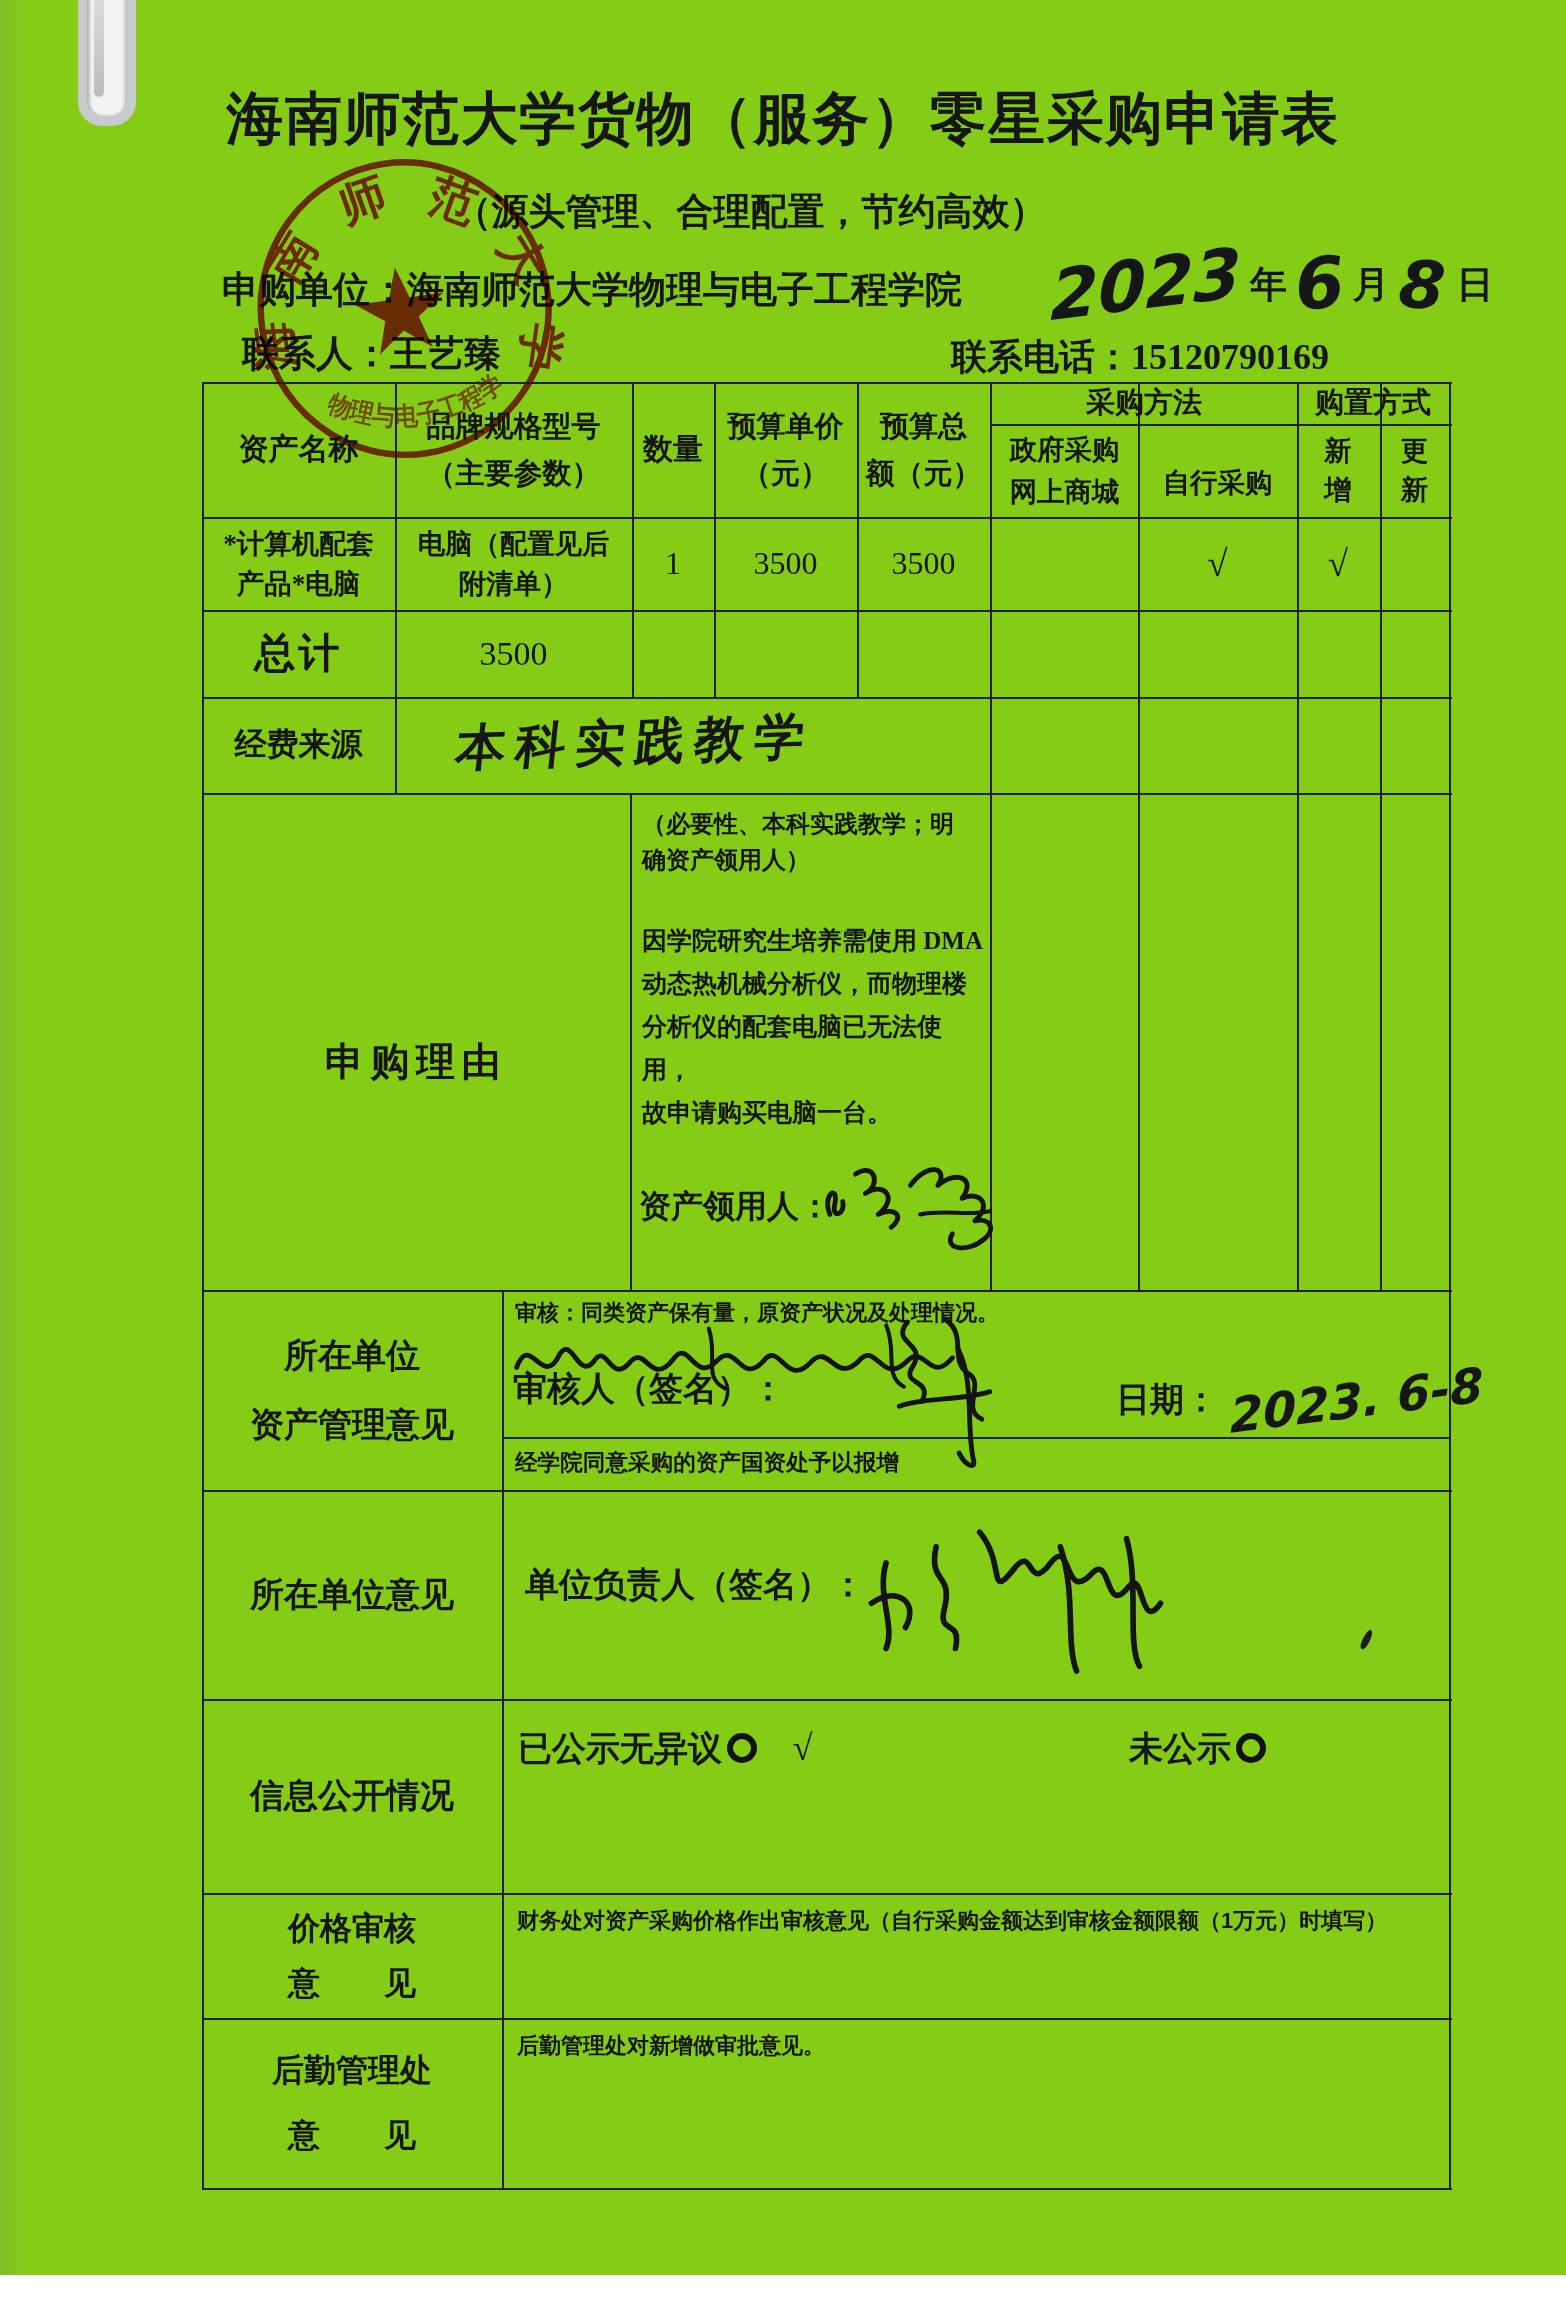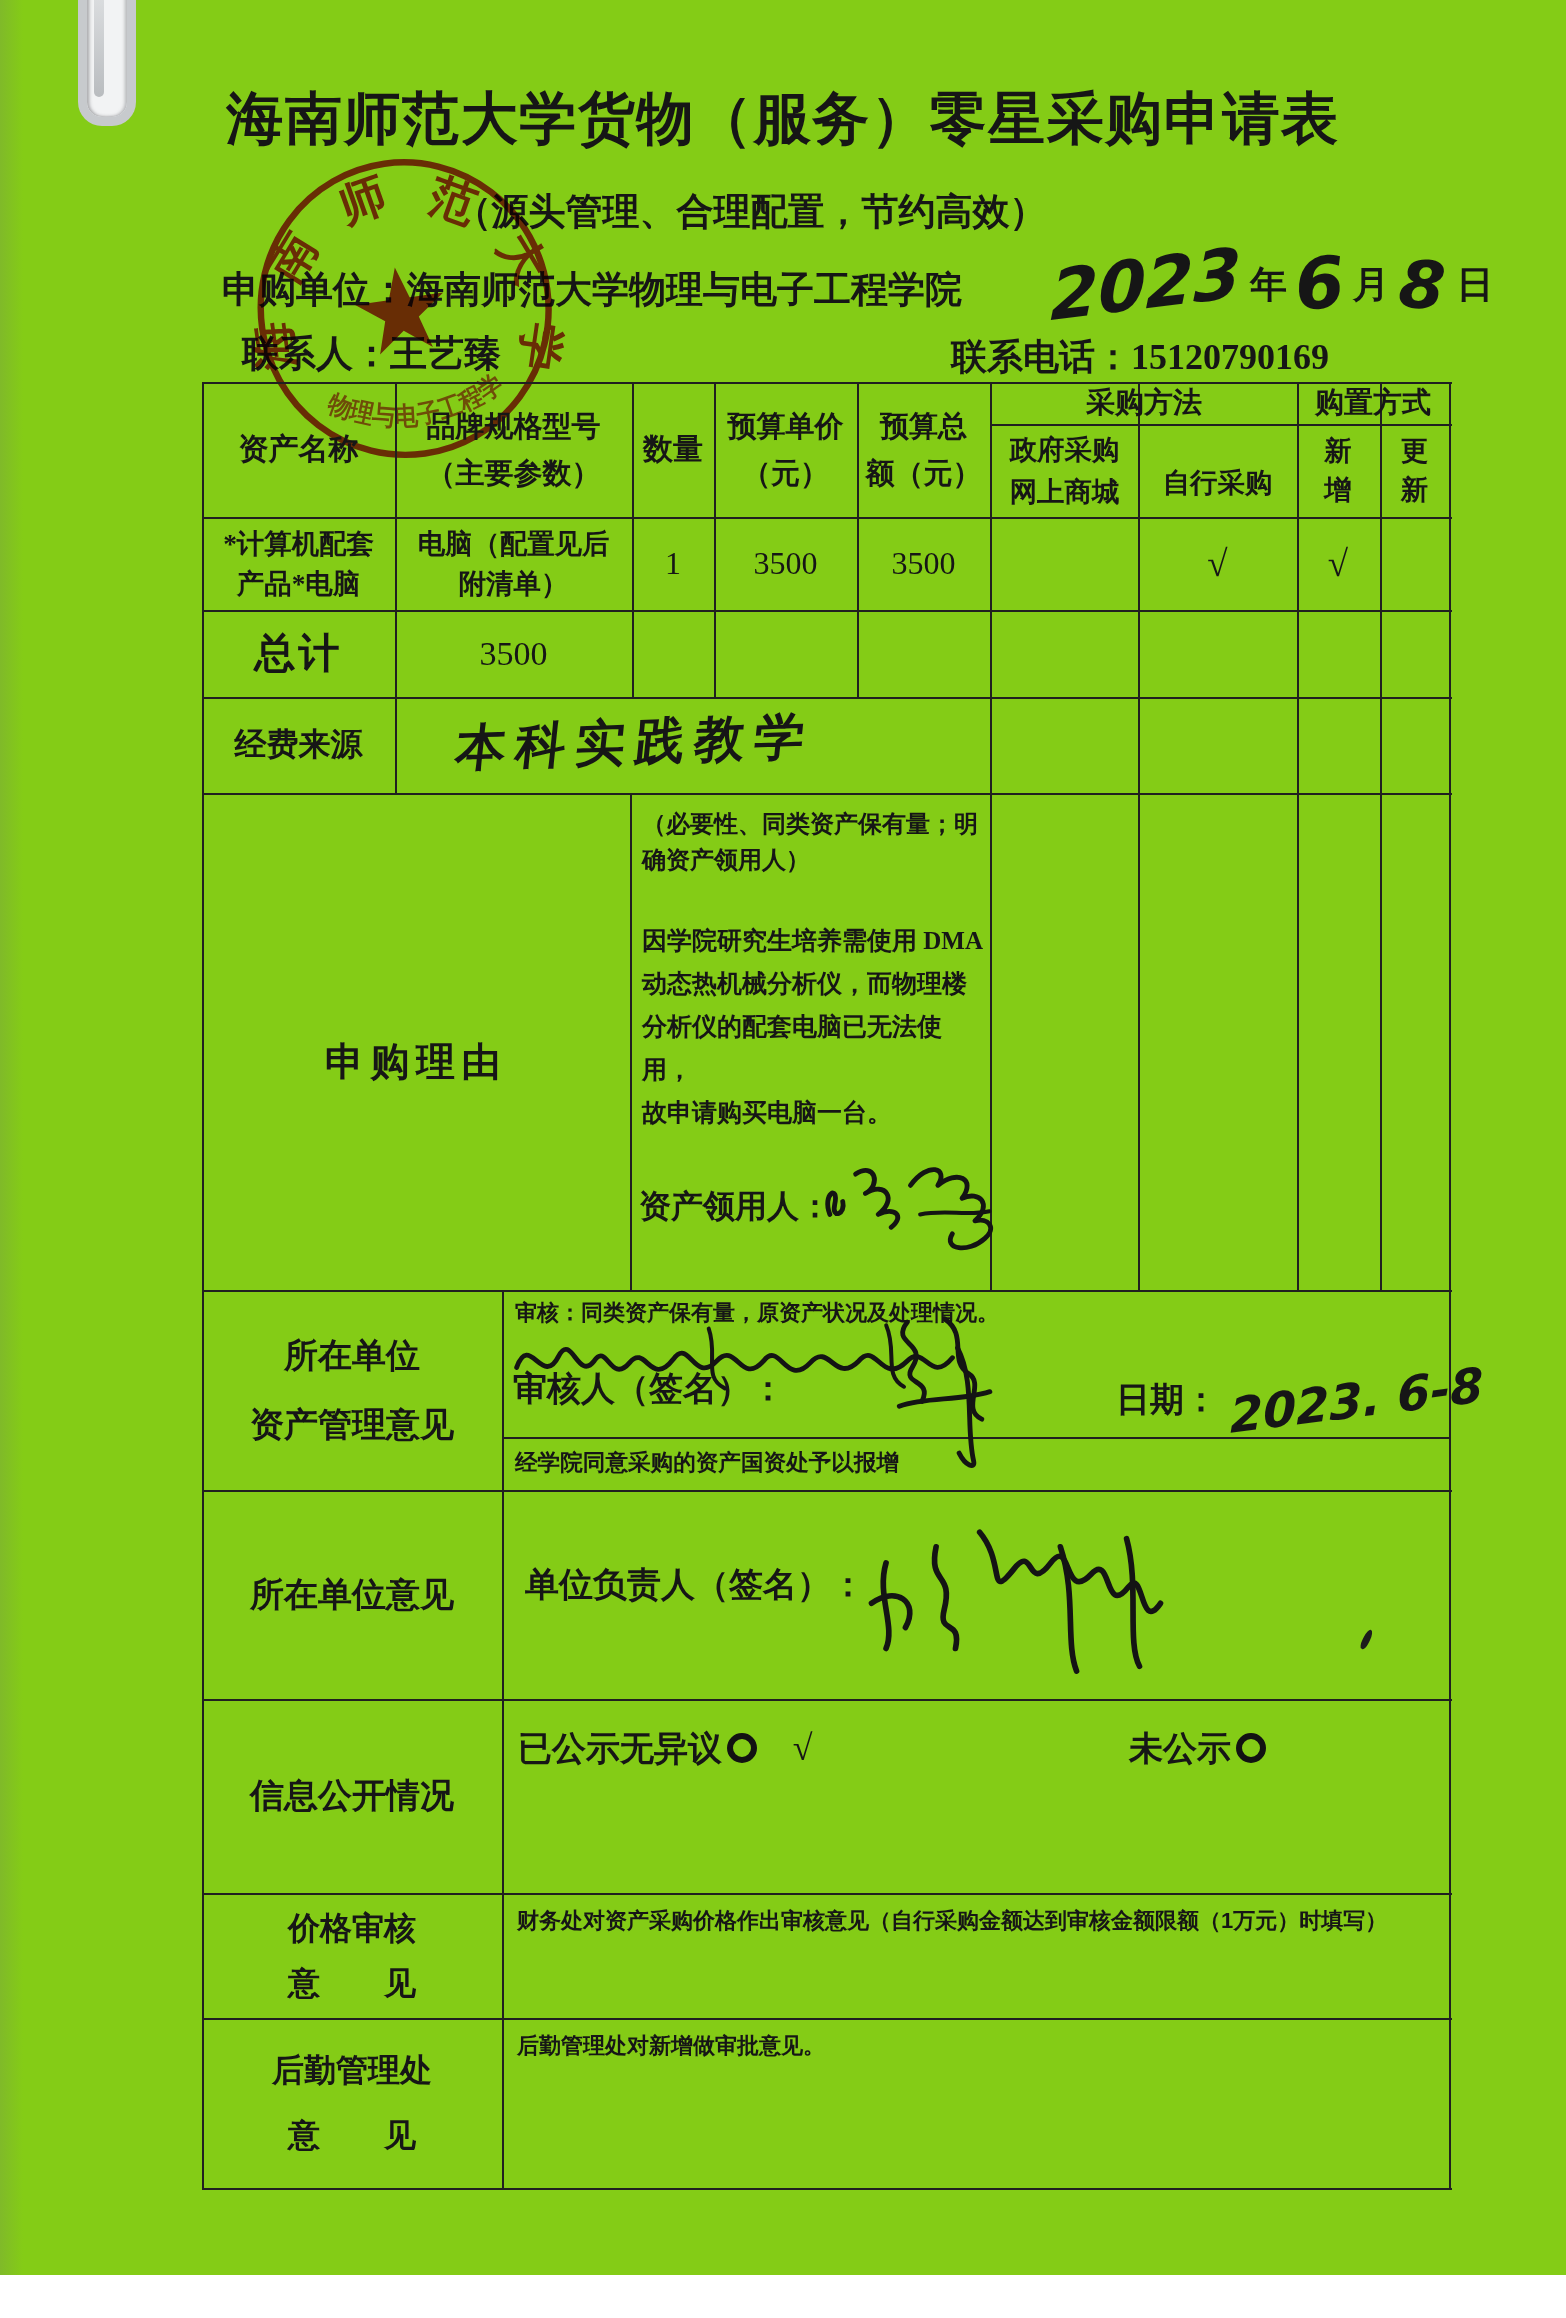--- a/index.html
+++ b/index.html
@@ -168,21 +168,21 @@
   <div class="cell" style="left:202px;top:697px;width:193px;height:96px;font-size:32px;font-weight:700;">
     <span>经费来源</span>
     </div>
   <div style="position:absolute;left:456px;top:709px;font-size:50px;font-weight:600;letter-spacing:9.7px;transform:rotate(-2deg) skewX(-8deg);font-family:'DejaVu Sans',sans-serif;">
     <span>本科实践教学</span></div>
 
   <div class="cell" style="left:202px;top:793px;width:428px;height:497px;font-size:39px;font-weight:700;letter-spacing:6.5px;margin-top:20px;">
     <span>申购理由</span>
     </div>
   <div class="note" style="position:absolute;left:642px;top:806px;width:342px;font-size:24px;line-height:36px;">
-    <div>（必要性、同类资产保有量；明</div>
+    <div>（必要性、本科实践教学；明</div>
     <div>确资产领用人）</div>
   </div>
   <div style="position:absolute;left:642px;top:919px;width:342px;font-size:25px;line-height:43px;font-weight:600;">
     <div>因学院研究生培养需使用 DMA</div>
     <div>动态热机械分析仪，而物理楼</div>
     <div>分析仪的配套电脑已无法使用，</div>
     <div>故申请购买电脑一台。</div>
   </div>
   <div style="position:absolute;left:639px;top:1185px;font-size:32px;font-weight:700;white-space:nowrap;">
     <span>资产领用人：</span></div>

